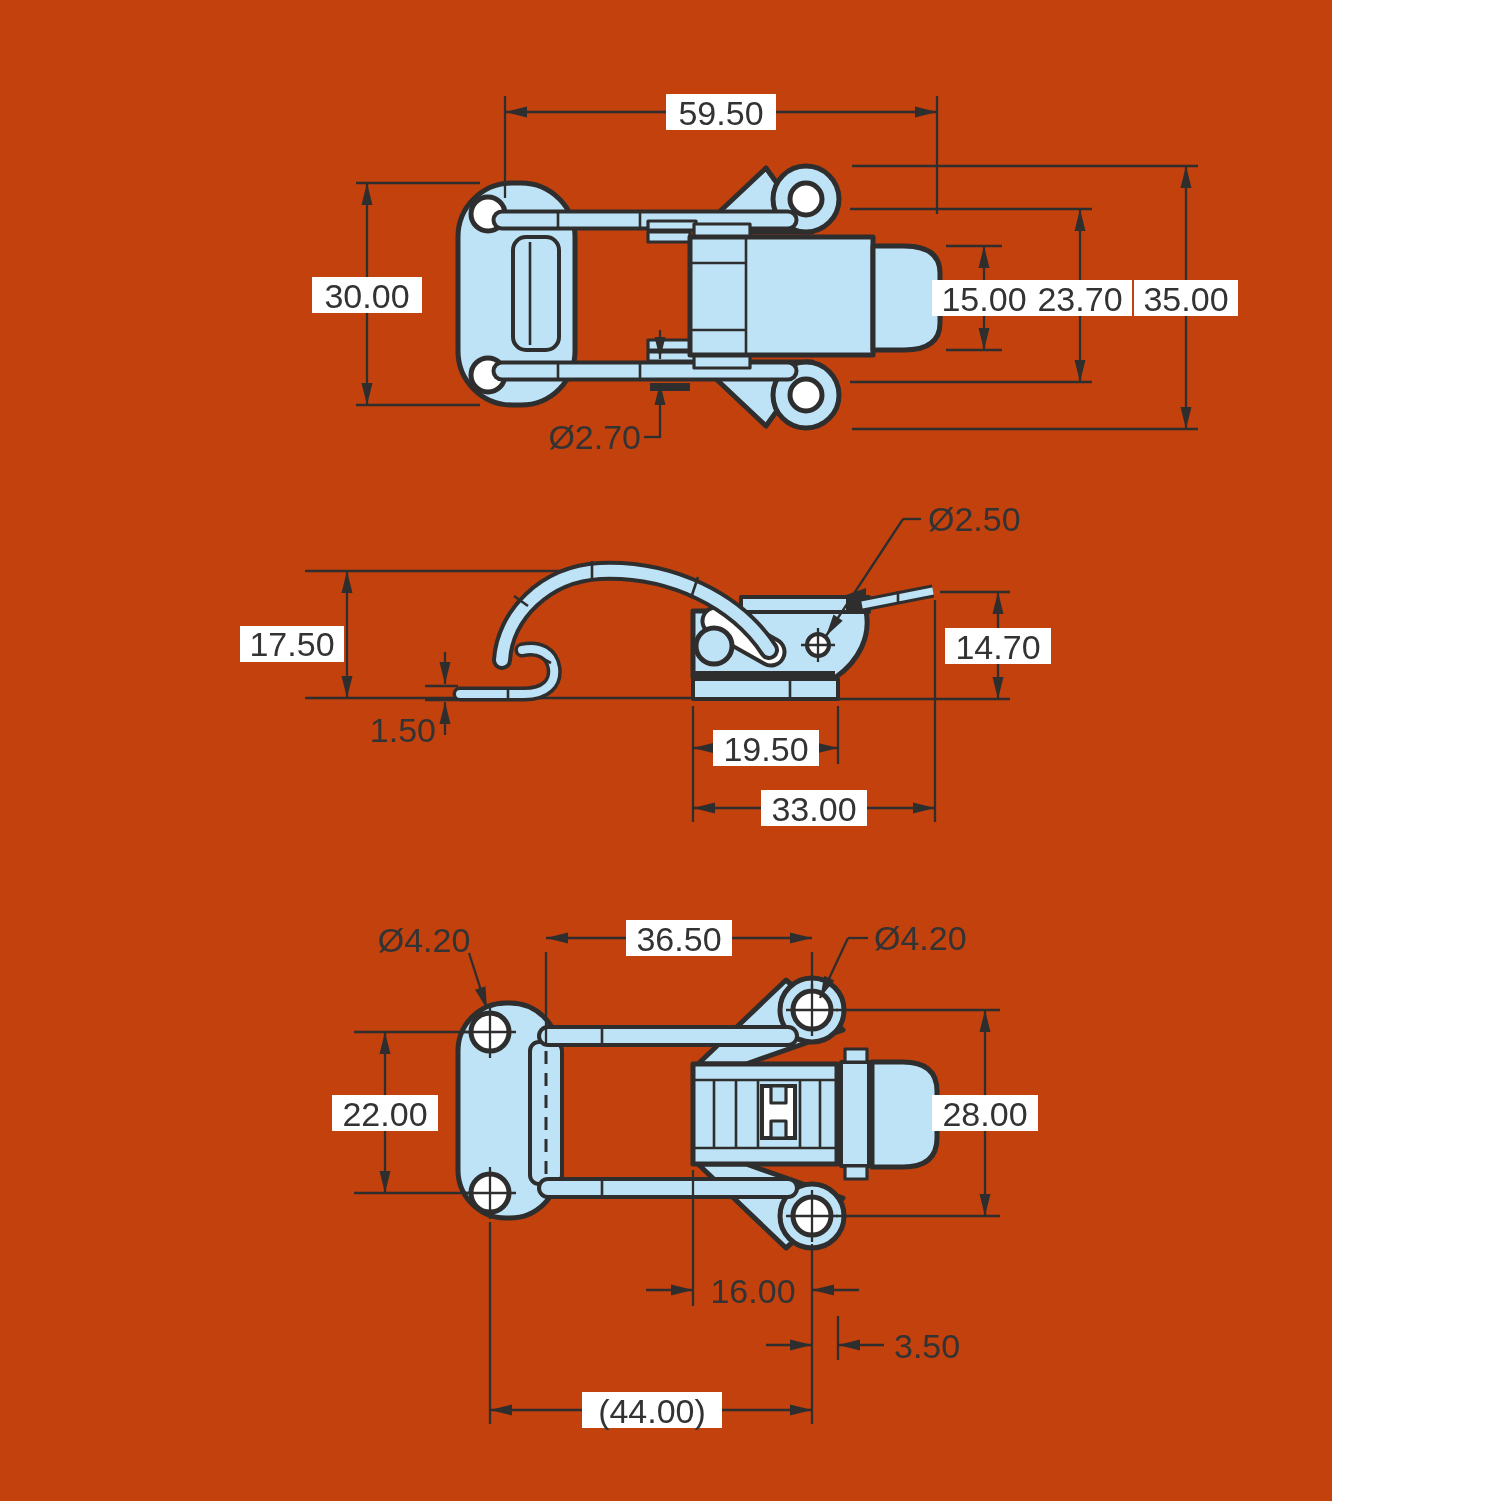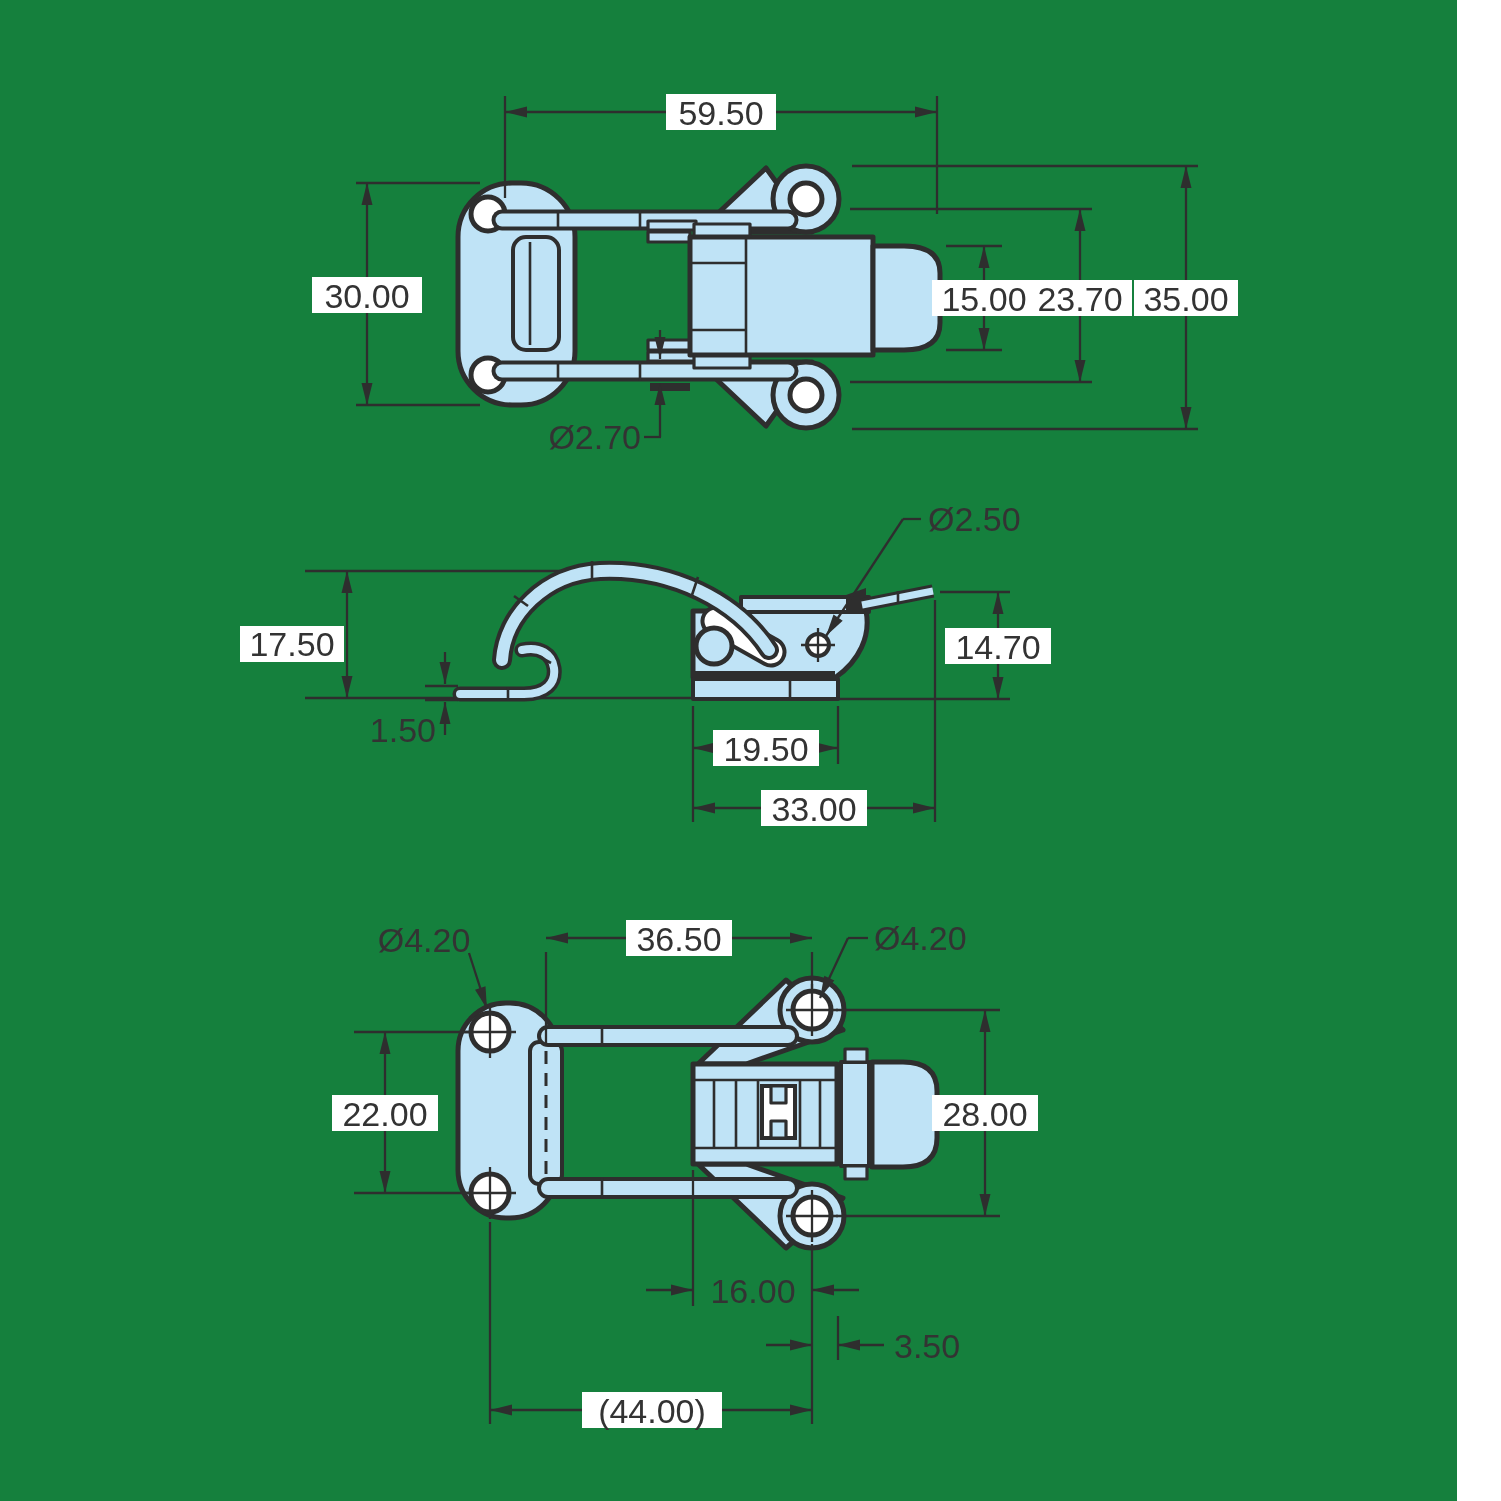--- a/index.html
+++ b/index.html
@@ -3,23 +3,23 @@
 <meta charset="utf-8">
 <style>
   html, body {
     margin: 0;
     padding: 0;
     background: #ffffff;
     font-family: "Liberation Sans", sans-serif;
   }
   .stage {
     position: relative;
-    width: 1457px;
+    width: 1332px;
     height: 1501px;
-    background: #15803d;
+    background: #c2410c;
     overflow: hidden;
   }
   svg { display: block; }
   
   .part   { fill: #bfe3f6; stroke: #2e2e2e; stroke-width: 5; stroke-linejoin: round; }
   .part4  { fill: #bfe3f6; stroke: #2e2e2e; stroke-width: 4; stroke-linejoin: round; }
   .part3  { fill: #bfe3f6; stroke: #2e2e2e; stroke-width: 3.2; stroke-linejoin: round; }
   .hole   { fill: #ffffff; stroke: #2e2e2e; stroke-width: 5; }
   .hole4  { fill: #ffffff; stroke: #2e2e2e; stroke-width: 4; }
   .dark   { fill: #2e2e2e; stroke: none; }

